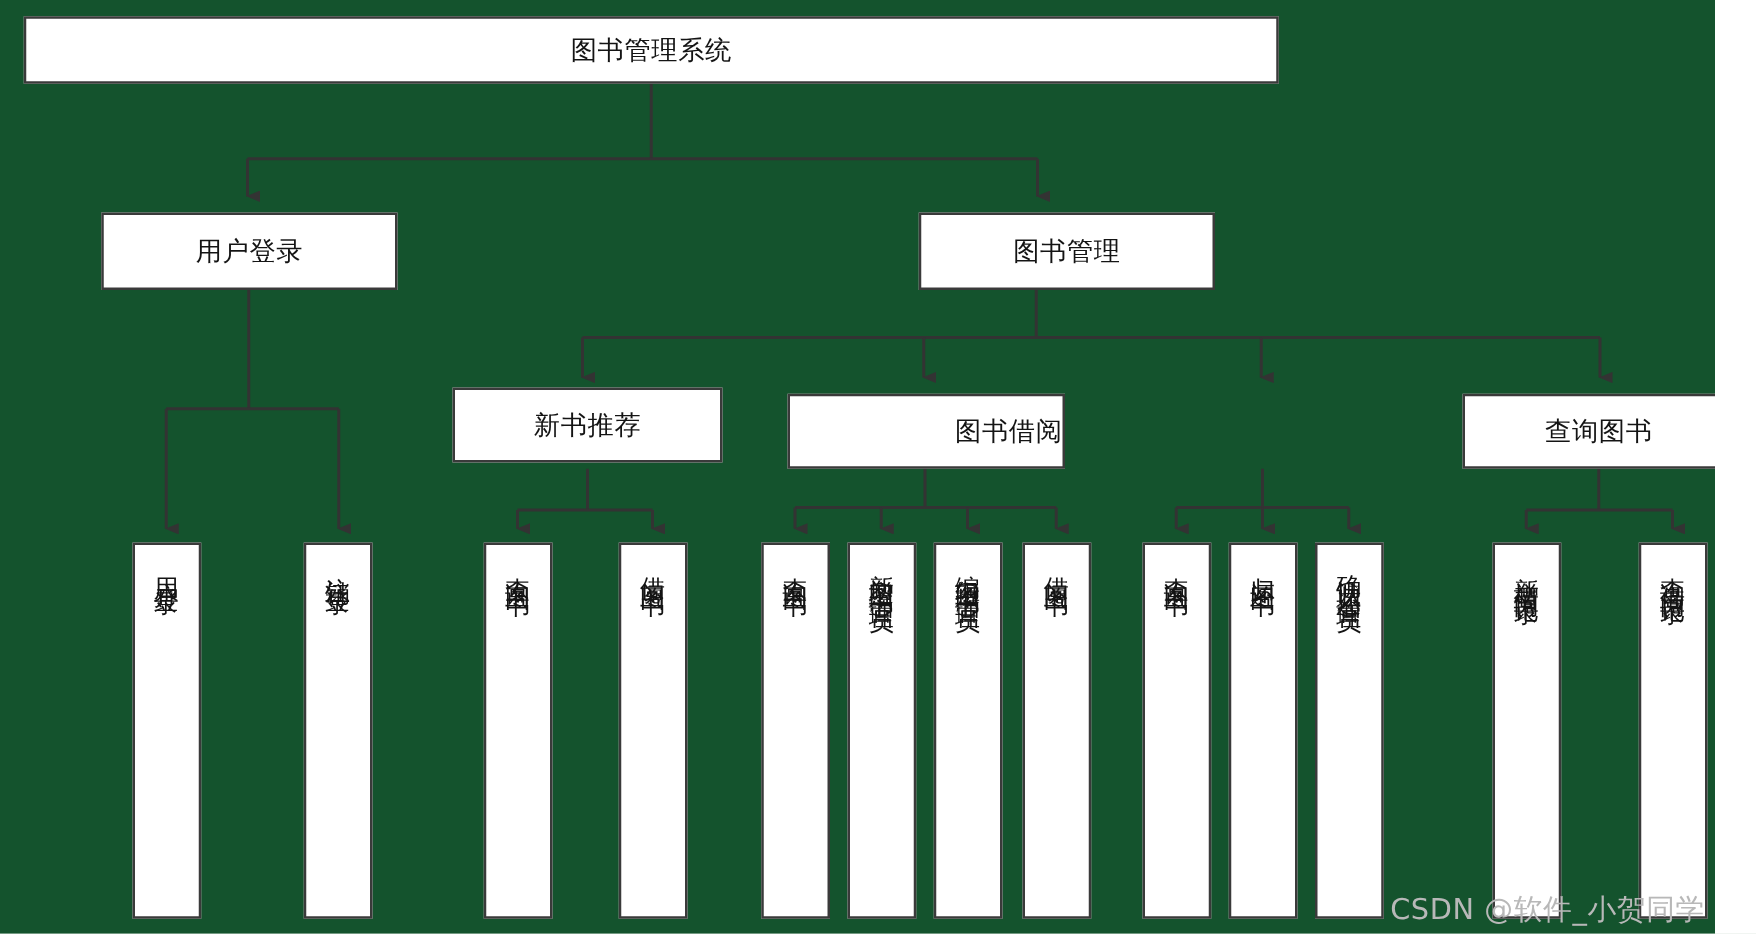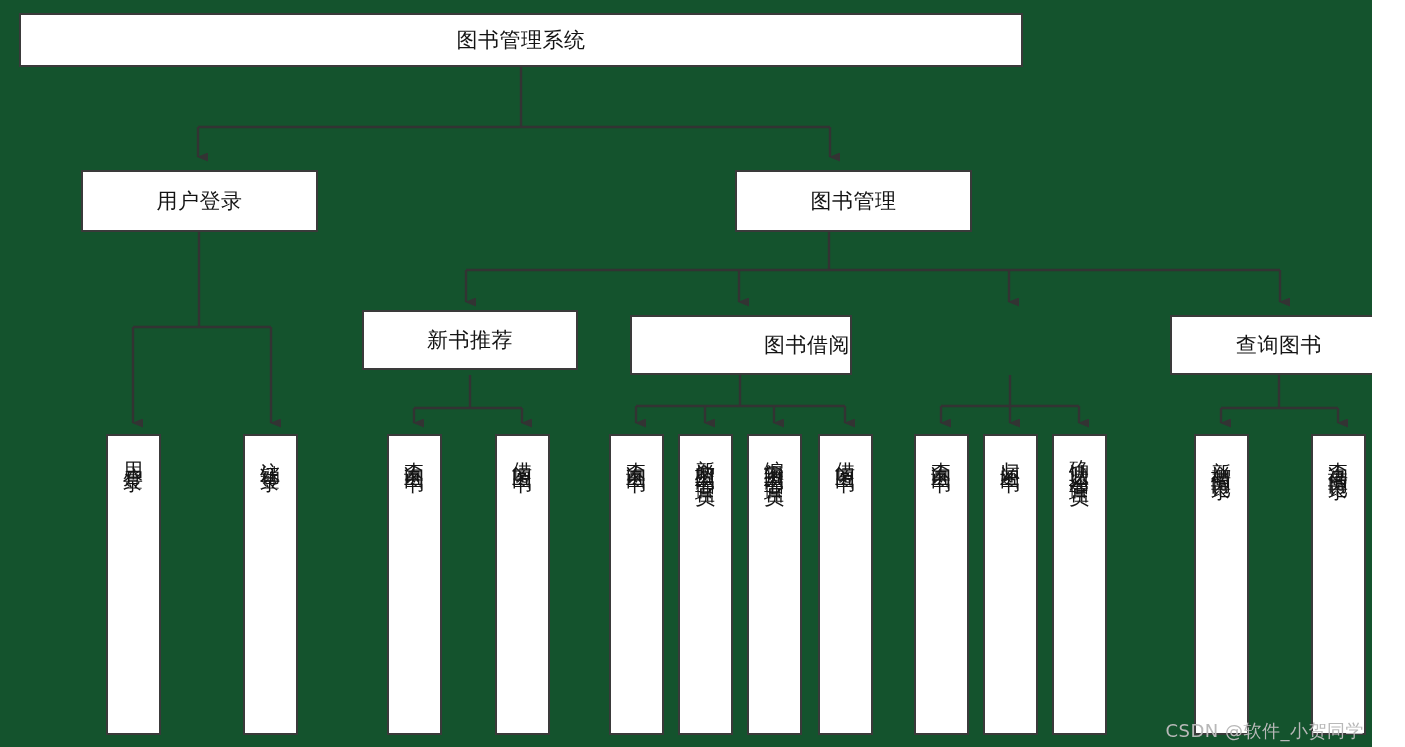--- a/index.html
+++ b/index.html
@@ -58,21 +58,21 @@
     align-items: flex-start;
     padding-top: 10px;
   }
   .leaf-box.tall-text {
     padding-top: 8px;
   }
   #watermark {
     position: absolute;
     right: 8px;
     bottom: 4px;
-    font-size: 18px;
+    font-size: 23px;
     color: #b8b8b8;
     letter-spacing: 0.5px;
     white-space: nowrap;
     z-index: 5;
     font-family: "DejaVu Sans", "Liberation Sans", sans-serif;
   }
 </style>
 </head>
 <body>
 

